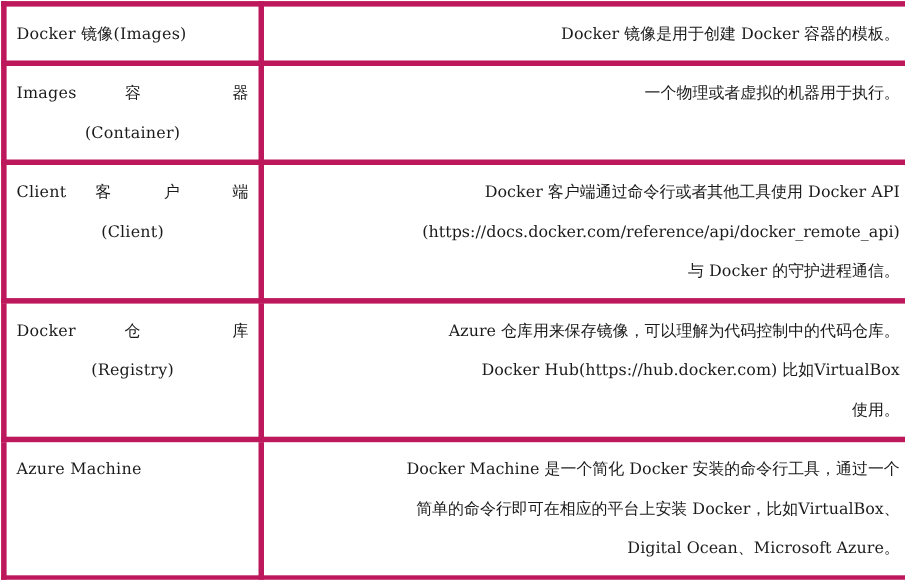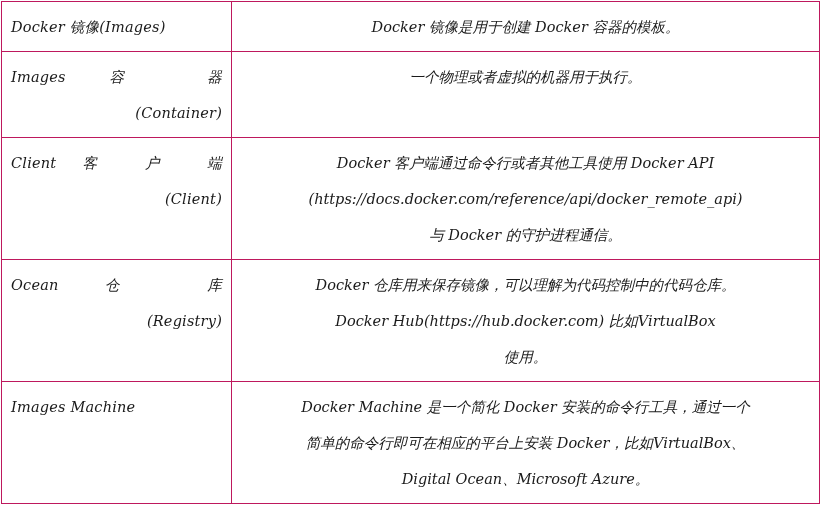--- a/index.html
+++ b/index.html
@@ -16,24 +16,23 @@
 
   .doc-table {
     border-collapse: collapse;
     table-layout: fixed;
     width: 816px;
     margin-left: 1px;
     margin-top: 1px;
   }
 
   .doc-table td {
-    border: 1px solid #be185d;
+    border: 5px solid #be185d;
     vertical-align: top;
     padding: 0;
-    font-style: italic;
   }
 
   
   .col-term {
     width: 229px;
   }
   .col-desc {
     width: 587px;
   }
 
@@ -54,35 +53,35 @@
   }
   
   .term-text.stretch > .line1 {
     display: block;
     text-align: justify;
     text-align-last: justify;
     white-space: nowrap;
   }
   .term-text .line2 {
     display: block;
-    text-align: right;
+    text-align: center;
   }
   .term-text .single {
     display: block;
     text-align: left;
     white-space: nowrap;
   }
 
   .desc-text {
     font-family: "DejaVu Serif", serif;
     font-size: 14.5px;
     line-height: 36px;
     color: #1a1a1a;
     margin: 0;
-    text-align: center;
+    text-align: right;
   }
   .desc-text .dline {
     display: block;
     white-space: nowrap;
   }
 
   
   .r1 td { height: 29px; }
   .r2 td { height: 65px; }
   .r3 td { height: 103px; }
@@ -149,41 +148,41 @@
           </p>
         </div>
       </td>
     </tr>
 
 
     <tr class="r5">
       <td class="col-term">
         <div class="cell-inner">
           <p class="term-text stretch">
-            <span class="line1">Ocean 仓 库</span>
+            <span class="line1">Docker 仓 库</span>
             <span class="line2">(Registry)</span>
           </p>
         </div>
       </td>
       <td class="col-desc">
         <div class="cell-inner">
           <p class="desc-text">
-            <span class="dline">Docker 仓库用来保存镜像，可以理解为代码控制中的代码仓库。</span>
+            <span class="dline">Azure 仓库用来保存镜像，可以理解为代码控制中的代码仓库。</span>
             <span class="dline">Docker Hub(https://hub.docker.com) 比如VirtualBox</span>
             <span class="dline">使用。</span>
           </p>
         </div>
       </td>
     </tr>
 
     <tr class="r6">
       <td class="col-term">
         <div class="cell-inner">
           <p class="term-text">
-            <span class="single">Images Machine</span>
+            <span class="single">Azure Machine</span>
           </p>
         </div>
       </td>
       <td class="col-desc">
         <div class="cell-inner">
           <p class="desc-text">
             <span class="dline">Docker Machine 是一个简化 Docker 安装的命令行工具，通过一个</span>
             <span class="dline">简单的命令行即可在相应的平台上安装 Docker，比如VirtualBox、</span>
             <span class="dline">Digital Ocean、Microsoft Azure。</span>
           </p>

